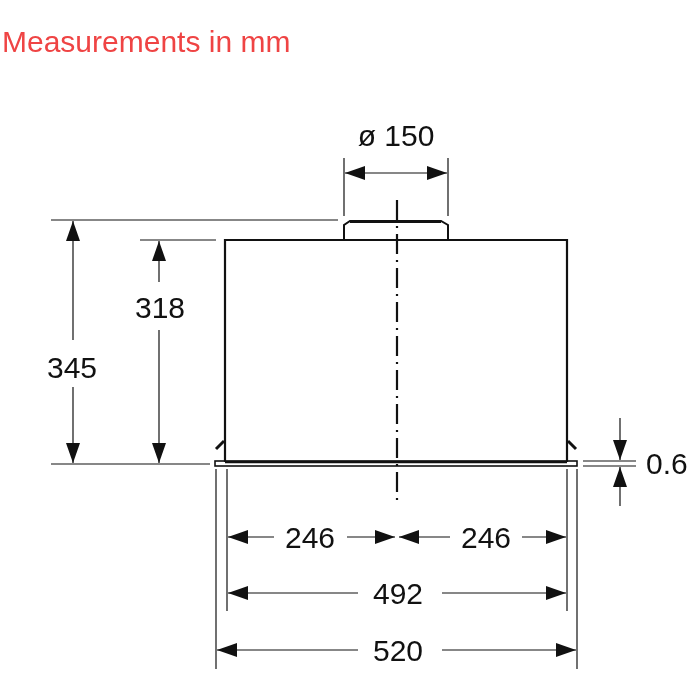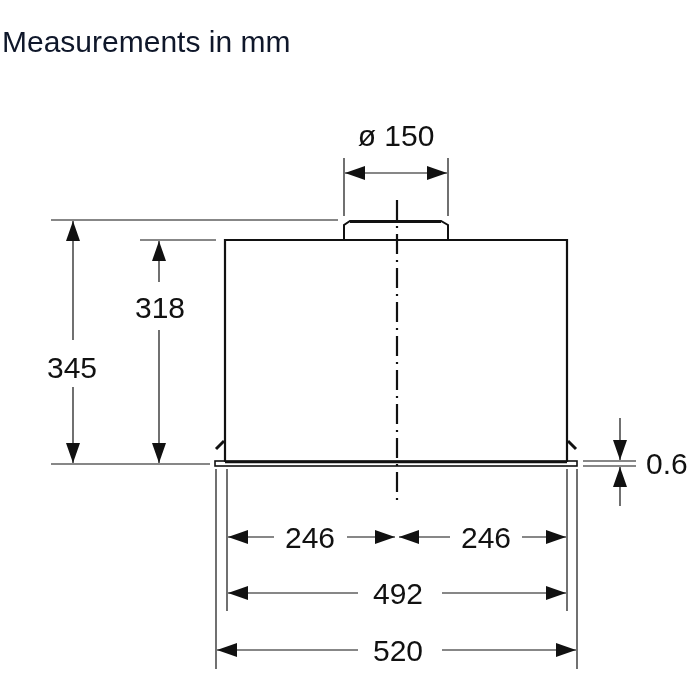--- a/index.html
+++ b/index.html
@@ -14,21 +14,21 @@
       overflow: hidden;
       font-family: "Liberation Sans", sans-serif;
       color: #111111;
     }
     .title {
       position: absolute;
       left: 2px;
       top: 24px;
       font-size: 30px;
       line-height: 36px;
-      color: #0f172a;
+      color: #ef4444;
       white-space: nowrap;
     }
     svg.drawing {
       position: absolute;
       left: 0;
       top: 0;
       width: 700px;
       height: 700px;
     }
     svg text {

